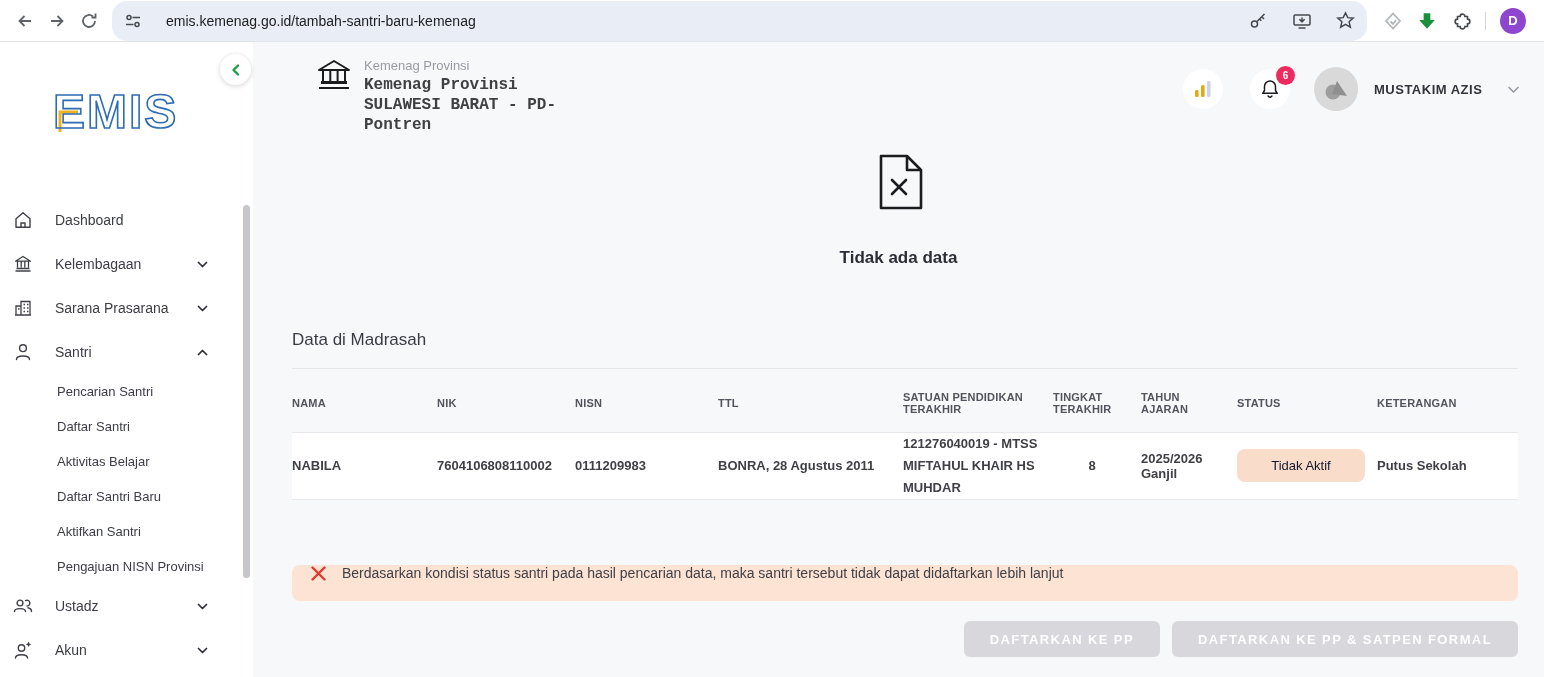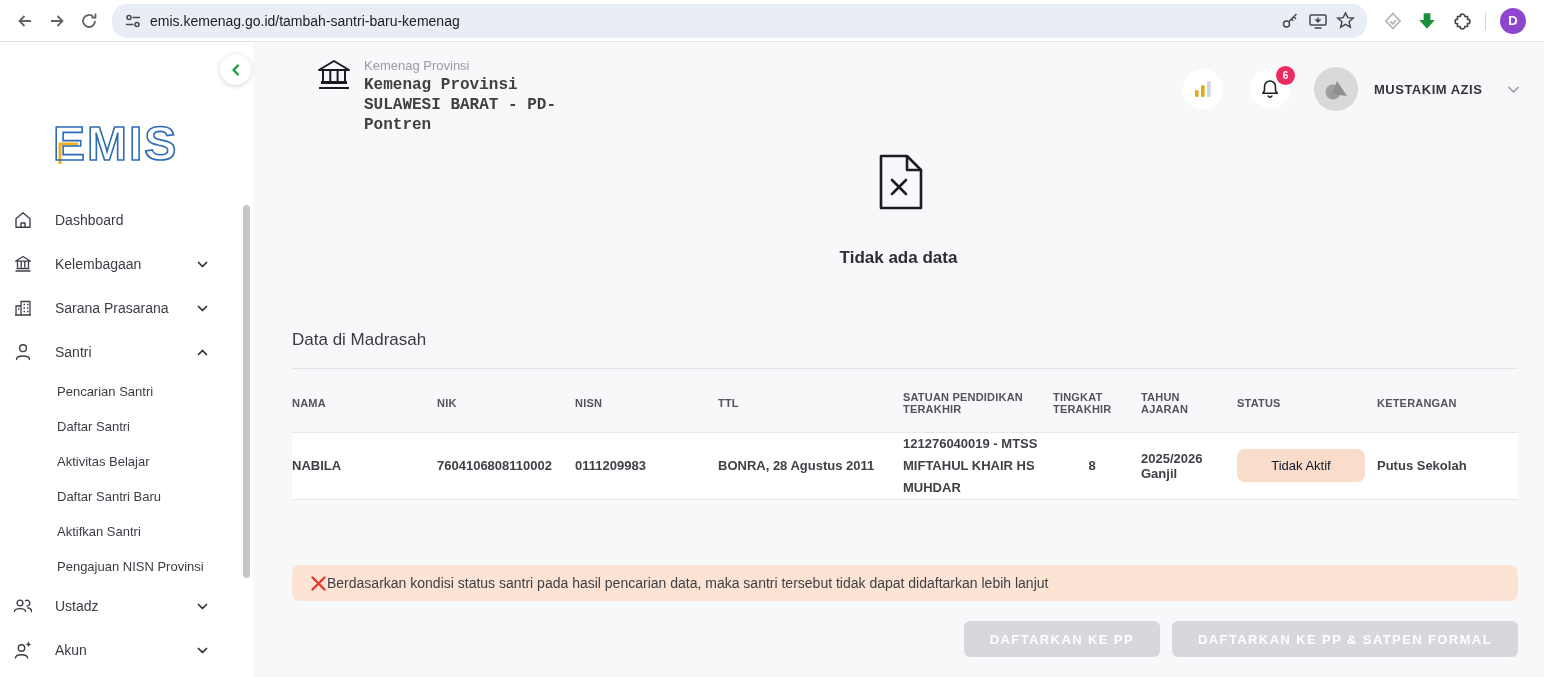--- a/index.html
+++ b/index.html
@@ -4,39 +4,39 @@
 <style>
   * { margin:0; padding:0; box-sizing:border-box; }
   html,body { width:1544px; height:677px; overflow:hidden; }
   body { font-family:"Liberation Sans", sans-serif; background:#f7f8fa; color:#3c3c46; }
 
   
   .browser-bar { height:42px; background:#fff; border-bottom:1px solid #e1e3e7;
     display:flex; align-items:center; padding:0 10px; gap:2px; }
   .chrome-btn { width:30px; height:30px; border-radius:50%; display:flex; align-items:center;
     justify-content:center; flex:0 0 auto; }
-  .urlbar { flex:1; height:34px; background:#e9eef6; border-radius:15px; margin:0 10px 0 6px;
-    display:flex; align-items:center; padding:0 12px; gap:8px; }
+  .urlbar { flex:1; height:40px; background:#e9eef6; border-radius:15px; margin:0 10px 0 6px;
+    display:flex; align-items:center; padding:0 12px; gap:24px; }
   .url-text { flex:1; font-size:14px; color:#202124; white-space:nowrap; overflow:hidden; }
   .chrome-right { display:flex; align-items:center; gap:14px; padding:0 8px 0 4px; }
   .vdivider { width:1px; height:18px; background:#d4d6da; }
   .profile-avatar { width:26px; height:26px; border-radius:50%; background:#8f46cf; color:#fff;
     font-size:13px; font-weight:bold; display:flex; align-items:center; justify-content:center; }
 
   
   .app { display:flex; height:635px; }
   .sidebar { width:253px; background:#fff; position:relative; flex:0 0 auto;
     box-shadow:1px 0 0 #efeff3; }
   .main { flex:1; position:relative; background:#f7f8fa; }
 
   
   .collapse-btn { position:absolute; top:12px; left:220px; width:31px; height:31px; border-radius:50%;
     background:#fff; box-shadow:0 1px 5px rgba(0,0,0,.18); display:flex; align-items:center;
     justify-content:center; z-index:5; border:none; cursor:pointer; }
-  .logo-wrap { position:absolute; top:68px; left:50px; width:134px; height:62px; }
+  .logo-wrap { position:absolute; top:36px; left:50px; width:134px; height:62px; }
   .side-nav { position:absolute; top:156px; left:0; right:0; }
   .nav-item { height:44px; display:flex; align-items:center; padding-left:12px; position:relative;
     cursor:pointer; }
   .nav-icon { width:22px; display:flex; justify-content:center; }
   .nav-label { margin-left:21px; font-size:14px; color:#3c3c46; }
   .nav-chevron { position:absolute; right:44px; display:flex; }
   .subnav-item { height:35px; display:flex; align-items:center; padding-left:57px; font-size:13px;
     color:#3c3c46; cursor:pointer; }
   .side-scrollbar { position:absolute; top:163px; right:3px; width:7px; height:373px;
     background:#c6c6cb; border-radius:4px; }
@@ -73,21 +73,21 @@
     padding-right:10px; }
   .td-small { font-size:12px; line-height:22px; }
   .td-center { text-align:center; font-weight:normal; font-size:14px; }
   .td-normal { font-weight:normal; line-height:15px; }
   .status-badge { display:inline-block; width:128px; text-align:center; padding:9px 0; border-radius:8px;
     background:#fadcca; color:#0f172a; font-size:13px; font-weight:normal; }
   .td-bold { font-weight:bold; }
 
   
   .alert-banner { position:absolute; top:523px; left:39px; width:1226px; height:36px; background:#fce3d3;
-    border-radius:8px; display:flex; align-items:center; padding:0 18px; }
+    border-radius:8px; display:flex; align-items:flex-start; padding:0 18px; gap:15px; }
   .alert-text { font-size:14px; color:#3f3f46; }
 
   
   .actions-row { position:absolute; top:579px; left:39px; width:1226px; display:flex;
     justify-content:flex-end; gap:12px; }
   .btn-disabled { height:36px; border:none; border-radius:6px; background:#d8d8dc; color:#fefefe;
     font-family:"Liberation Sans", sans-serif; font-size:13px; font-weight:bold; letter-spacing:1.4px;
     padding:0 26px; cursor:pointer; }
 </style>
 </head>

